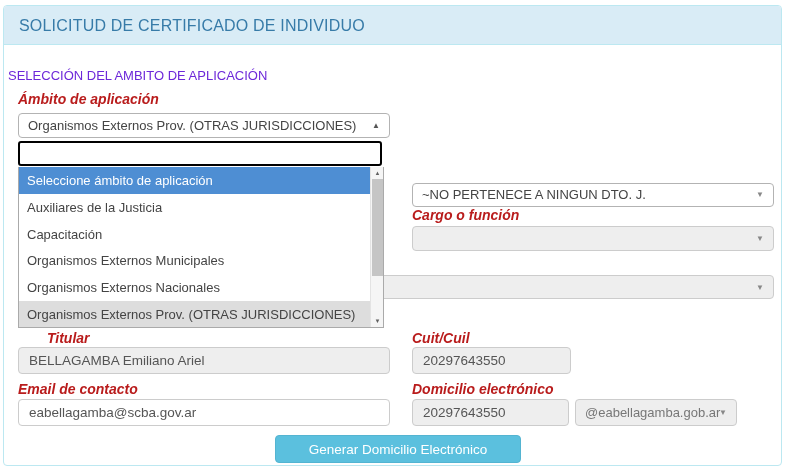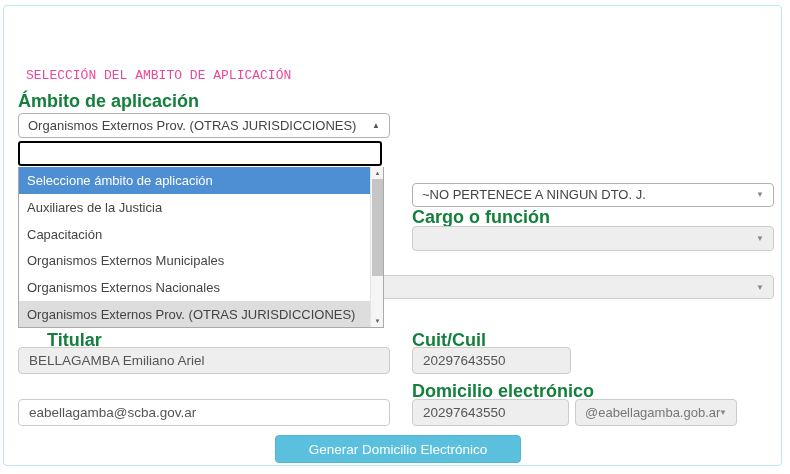--- a/index.html
+++ b/index.html
@@ -11,23 +11,23 @@
     border:1px solid #bce8f1; border-radius:4px; background:#fff;
   }
   .panel-heading {
     position:absolute; left:0; top:0; right:0; height:39px;
     background:#d9ecf6; border-bottom:1px solid #bce8f1;
     border-radius:3px 3px 0 0;
     line-height:39px; padding-left:15px;
     font-size:16px; color:#377ba8; letter-spacing:.2px;
   }
 
-  .section-label { position:absolute; left:22px; top:62px; font-size:13px; color:#ec4899;font-family:Liberation Mono, monospace; }
+  .section-label { position:absolute; left:4px; top:62px; font-size:13px; color:#6d28d9; }
 
-  .lbl { position:absolute; font-size:18px; font-weight:bold; color:#15803d; white-space:nowrap; }
+  .lbl { position:absolute; font-size:14px; font-weight:bold; color:#b91c1c; white-space:nowrap;font-style:italic; }
 
   .sel {
     position:absolute; height:25px; background:#fff;
     border:1px solid #b3b3b3; border-radius:4px;
     font-size:13px; color:#444; line-height:23px;
     padding:0 26px 0 9px; white-space:nowrap; overflow:hidden;
   }
   .sel .arrow {
     position:absolute; right:9px; top:0; height:100%;
     display:flex; align-items:center;
@@ -83,20 +83,21 @@
     background:#5bc0de; border:1px solid #54b4d1; border-radius:4px;
     color:#fff; font-family:"Liberation Sans", sans-serif; font-size:13.5px;
     cursor:pointer;
   }
 </style>
 </head>
 <body>
 
 <div class="panel">
 
+  <div class="panel-heading">SOLICITUD DE CERTIFICADO DE INDIVIDUO</div>
 
   <div class="section-label">SELECCIÓN DEL AMBITO DE APLICACIÓN</div>
 
   <div class="lbl" style="left:14px; top:85px;">Ámbito de aplicación</div>
 
   <div class="sel" style="left:14px; top:107px; width:372px;">
     <span>Organismos Externos Prov. (OTRAS JURISDICCIONES)</span>
     <span class="arrow">▲</span>
   </div>
 
@@ -136,20 +137,21 @@
   <div class="lbl" style="left:14px; top:324px;margin-left:29px;">Titular</div>
   <div class="inp-wrap" style="left:14px; top:341px; width:372px;">
     <input class="inp disabled" disabled="" value="BELLAGAMBA Emiliano Ariel" style="">
   </div>
 
   <div class="lbl" style="left:408px; top:324px;">Cuit/Cuil</div>
   <div class="inp-wrap" style="left:408px; top:341px; width:159px;">
     <input class="inp disabled" disabled="" value="20297643550" style="">
   </div>
 
+  <div class="lbl" style="left:14px; top:375px;">Email de contacto</div>
   <div class="inp-wrap" style="left:14px; top:393px; width:372px;">
     <input class="inp" value="eabellagamba@scba.gov.ar" style="">
   </div>
 
   <div class="lbl" style="left:408px; top:375px;">Domicilio electrónico</div>
   <div class="inp-wrap" style="left:408px; top:393px; width:157px;">
     <input class="inp disabled" disabled="" value="20297643550" style="">
   </div>
   <div class="sel disabled" style="left:571px; top:393px; width:162px; height:27px; line-height:25px;">
     <span>@eabellagamba.gob.ar</span>

